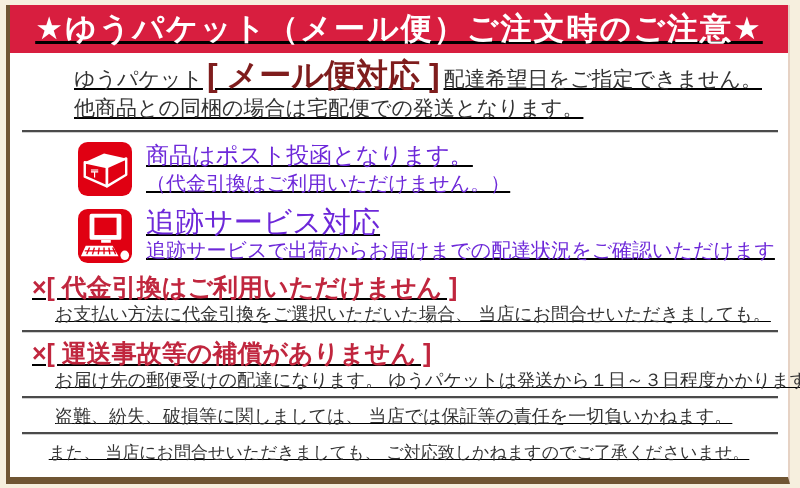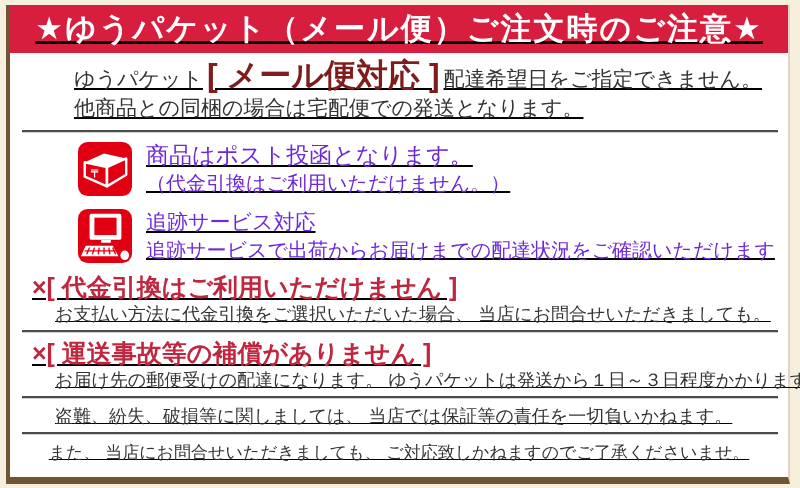--- a/index.html
+++ b/index.html
@@ -51,21 +51,21 @@
   }
   .feature {
     display:flex;
     align-items:center;
     gap:14px;
     padding:7px 6px 3px 68px;
   }
   .feature .icon { flex:0 0 54px; width:54px; height:54px; }
   .feature-text { color:#6d28d9; }
   .feature-title { font-size:23px; line-height:30px; }
-  .feature-title.big { font-size:21px; }
+  .feature-title.big { font-size:29px; }
   .feature-note { font-size:20px; line-height:27px; }
   .restriction { padding:5px 6px 4px 0; }
   .restriction-heading {
     color:#C0263E;
     font-weight:bold;
     font-size:25px;
     line-height:30px;
     padding-left:22px;
     white-space:nowrap;
   }

